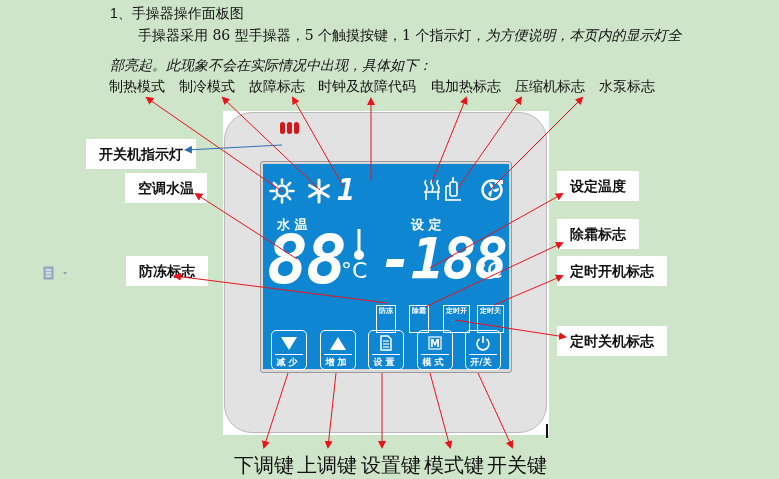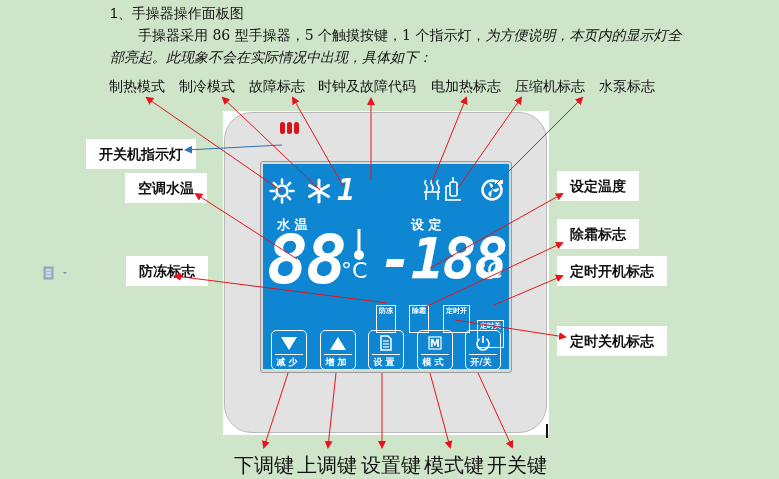--- a/index.html
+++ b/index.html
@@ -7,21 +7,21 @@
   body {
     background: #cfe5c9;
     font-family: "DejaVu Sans", "Liberation Sans", sans-serif;
     position: relative;
     color: #111;
   }
   .abs { position: absolute; }
   .heading { left: 110px; top: 5px; font-size: 14px; font-family: Liberation Sans, sans-serif; }
   .para1 { left: 138px; top: 27px; font-size: 14px; font-family: "DejaVu Serif", "Liberation Serif", serif; white-space: nowrap; }
   .para1 .it, .para2 { font-style: italic; font-family: Liberation Serif, serif; }
-  .para2 { left: 110px; top: 49px; font-size: 14px; font-family: "DejaVu Serif", "Liberation Serif", serif; white-space: nowrap; }
+  .para2 { left: 110px; top: 57px; font-size: 14px; font-family: "DejaVu Serif", "Liberation Serif", serif; white-space: nowrap; }
   .toplabel { top: 78px; font-size: 14px; white-space: nowrap; }
   .botlabel { top: 452px; font-size: 20px; white-space: nowrap; }
   .callout {
     background: #ffffff;
     font-size: 14px; font-weight: bold;
     padding: 0 13px;
     height: 30px; line-height: 30px;
     white-space: nowrap;
   }
   .device-bg { left: 223px; top: 111px; width: 326px; height: 324px; background: #ffffff; }
@@ -172,21 +172,21 @@
   </div>
 
   <div class="txt seg" style="left:4px;top:66px;font-size:68px;line-height:60px">88</div>
   <div class="txt" style="left:78px;top:94px;font-size:22px;font-weight:normal">°C</div>
   <div class="txt seg" style="left:116px;top:66px;font-size:56px;line-height:60px">-188</div>
   <div class="txt" style="left:213px;top:94px;font-size:22px;font-weight:normal">°C</div>
 
   <div class="tag" style="left:113px;top:141px">防冻</div>
   <div class="tag" style="left:146px;top:141px">除霜</div>
   <div class="tag" style="left:180px;top:141px">定时开</div>
-  <div class="tag" style="left:214px;top:156px">定时关</div>
+  <div class="tag" style="left:214px;top:141px">定时关</div>
 
   <div class="key" style="left:8px">
     <div class="sym">
       <svg width="18" height="15" viewBox="0 0 18 15">
           <polygon points="1,1 17,1 9,14" fill="#fff"></polygon>
         </svg>
     </div>
     <div class="line"></div>
     <div class="lbl">减 少</div>
   </div>

